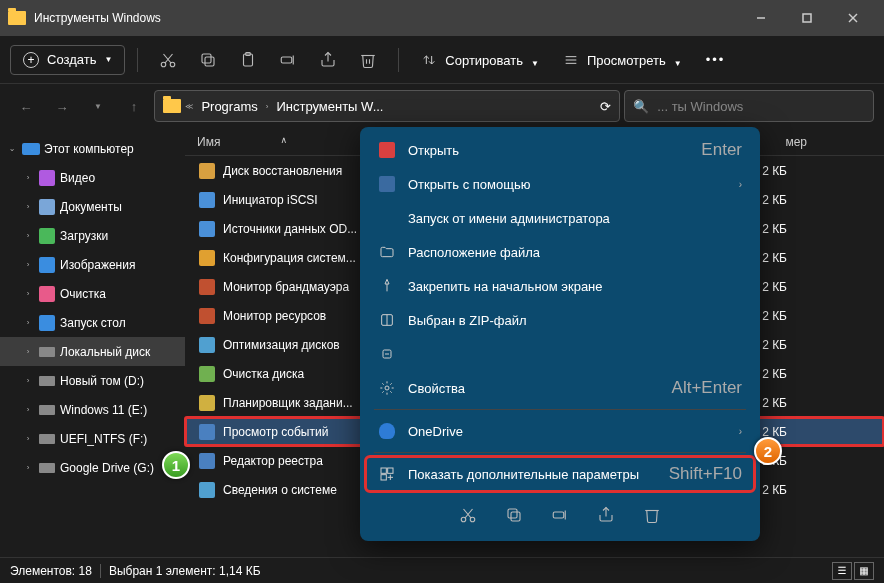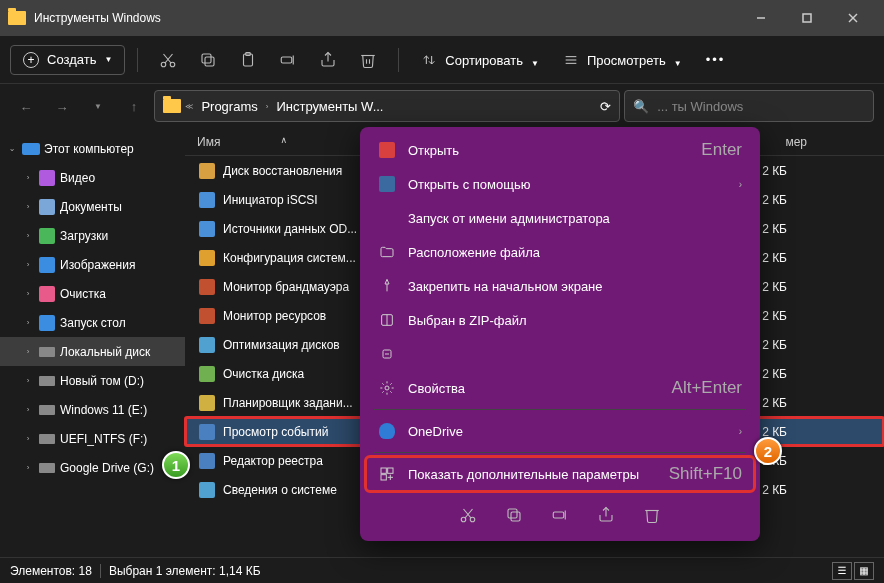--- a/index.html
+++ b/index.html
@@ -47,21 +47,21 @@
 .file-row .fico { width:20px; height:16px; margin-right:6px; display:flex; align-items:center; justify-content:center; }
 .file-row .fname { width:234px; white-space:nowrap; overflow:hidden; }
 .file-row .fdate { width:170px; }
 .file-row .ftype { width:100px; }
 .file-row .fsize { width:60px; text-align:right; }
 .statusbar { position:absolute; bottom:0; left:0; right:0; height:26px; border-top:1px solid #333; display:flex; align-items:center; padding:0 10px; font-size:12px; gap:8px; background:#1c1c1c; }
 .status-sep { width:1px; height:14px; background:#555; }
 .view-toggles { margin-left:auto; display:flex; gap:2px; }
 .view-toggle { width:20px; height:18px; border:1px solid #666; display:flex; align-items:center; justify-content:center; font-size:10px; }
 
-.context-menu { position:absolute; left:360px; top:127px; width:400px; background:#701a75; border-radius:8px; box-shadow:0 8px 30px rgba(0,0,0,0.6); padding:6px; z-index:100; }
+.context-menu { position:absolute; left:360px; top:127px; width:400px; background:#0c4a6e; border-radius:8px; box-shadow:0 8px 30px rgba(0,0,0,0.6); padding:6px; z-index:100; }
 .cm-item { display:flex; align-items:center; height:34px; padding:0 12px; border-radius:4px; cursor:pointer; font-size:13px; gap:12px; }
 .cm-item.highlight { outline:3px solid #e03030; outline-offset:-1px; border-radius:4px; }
 .cm-item .cm-ico { width:18px; height:18px; display:flex; align-items:center; justify-content:center; color:#ccc; }
 .cm-item .cm-label { flex:1; }
 .cm-item .cm-accel { color:#aaa; font-size:17px; }
 .cm-item .cm-arrow { color:#aaa; font-size:10px; }
 .cm-sep { height:1px; background:#444; margin:4px 8px; }
 .cm-icon-row { display:flex; justify-content:center; gap:14px; padding:8px 0 4px; }
 .cm-icon-row .tb-icon { width:32px; height:32px; }
 

